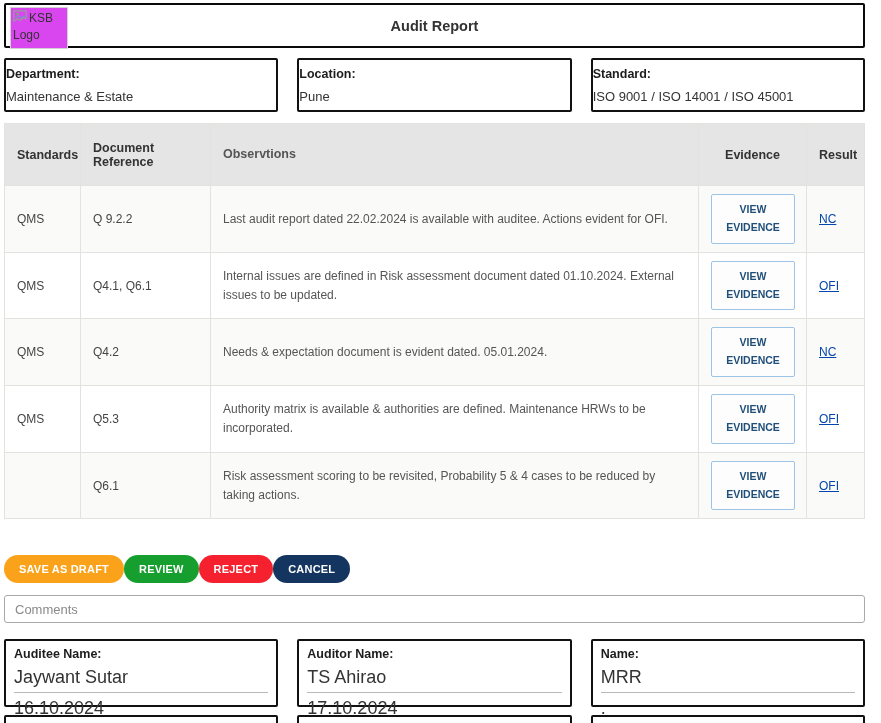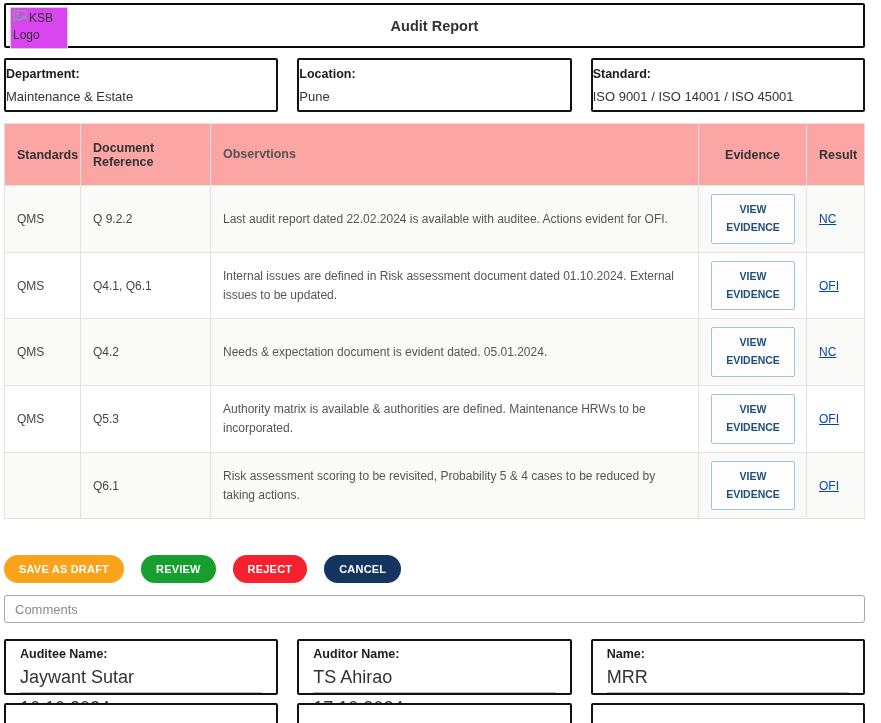--- a/index.html
+++ b/index.html
@@ -15,47 +15,47 @@
 
   
   .info-row { display: flex; margin-top: 10px; gap: 19px; }
   .info-box { flex: 1; border: 2px solid #111; border-radius: 2px; height: 54px; padding: 7px 0; background: #fff; }
   .lbl { font-weight: bold; font-size: 12.5px; color: #1c1c1c; margin-bottom: 8px; }
   .info-val { font-size: 13px; color: #333; }
 
   
   table { border-collapse: collapse; width: 100%; margin-top: 11px; font-size: 12px; color: #444; table-layout: fixed; background: #fff; }
   th, td { border: 1px solid #e3e2de; padding: 8px 12px; text-align: left; vertical-align: middle; overflow: hidden; }
-  thead th { background: #fca5a5; font-weight: bold; color: #333; height: 62px; font-size: 12.5px; }
+  thead th { background: #e5e5e5; font-weight: bold; color: #333; height: 62px; font-size: 12.5px; }
   tbody td { height: 64px; }
   tbody tr:nth-child(odd) { background: #fafaf8; }
   .col-std { width: 76px; }
   .col-ref { width: 130px; }
   .col-obs { width: auto; color: #555; line-height: 1.55; }
   .col-evid { width: 108px; text-align: center; }
   .col-res { width: 58px; }
 
   .evidence-btn { display: inline-block; width: 84px; padding: 6px 4px; background: #fdfdfd; border: 1px solid #9dc3e6; border-radius: 2px; color: #1f4e79; font-weight: bold; font-size: 10.5px; line-height: 1.7; text-align: center; cursor: pointer; font-family: inherit; }
   .result-link { color: #0645ad; text-decoration: underline; font-size: 12px; }
 
   
-  .actions { margin-top: 36px; display: flex; gap: 17px; align-items: center; }
+  .actions { margin-top: 36px; display: flex; align-items: center; }
   .btn { border: none; color: #fff; font-weight: bold; font-size: 11px; padding: 8px 15px; border-radius: 14px; cursor: pointer; font-family: inherit; letter-spacing: .2px; }
   .btn-draft  { background: #f9a21a; }
   .btn-review { background: #169f2e; }
   .btn-reject { background: #f5212f; }
   .btn-cancel { background: #14355f; }
 
   
   .comments { margin-top: 12px; display: block; width: 100%; height: 28px; border: 1px solid #a9a9a9; border-radius: 3px; padding: 0 10px; font-size: 13px; color: #4d7c0f; font-family: inherit; background: #fff; }
   .comments::placeholder { color: #8a8a8a; }
 
   
   .sig-row { display: flex; margin-top: 16px; gap: 19px; }
-  .sig-box { flex: 1; border: 2px solid #111; border-radius: 2px; height: 56px; padding: 6px 14px; background: #fff; }
+  .sig-box { flex: 1; border: 2px solid #111; border-radius: 2px; height: 68px; padding: 6px 8px; background: #fff; }
   .sig-box .lbl { margin-bottom: 4px; }
   .sig-input { display: block; width: 100%; border: none; border-bottom: 1px solid #b9b9b9; font-size: 18px; color: #333; font-family: inherit; padding: 2px 0 4px; margin-bottom: 3px; background: transparent; outline: none; border-radius: 0; }
 
   
   .partial-row { display: flex; margin-top: 8px; gap: 19px; }
   .partial-box { flex: 1; border: 2px solid #111; border-radius: 2px; height: 40px; background: #fff; }
 </style>
 </head>
 <body>
 

